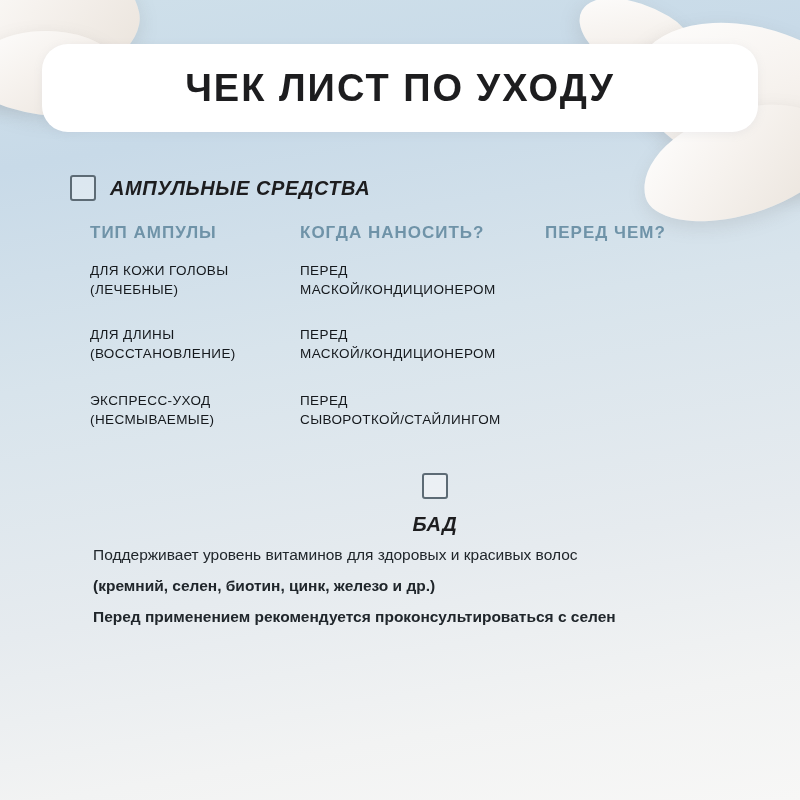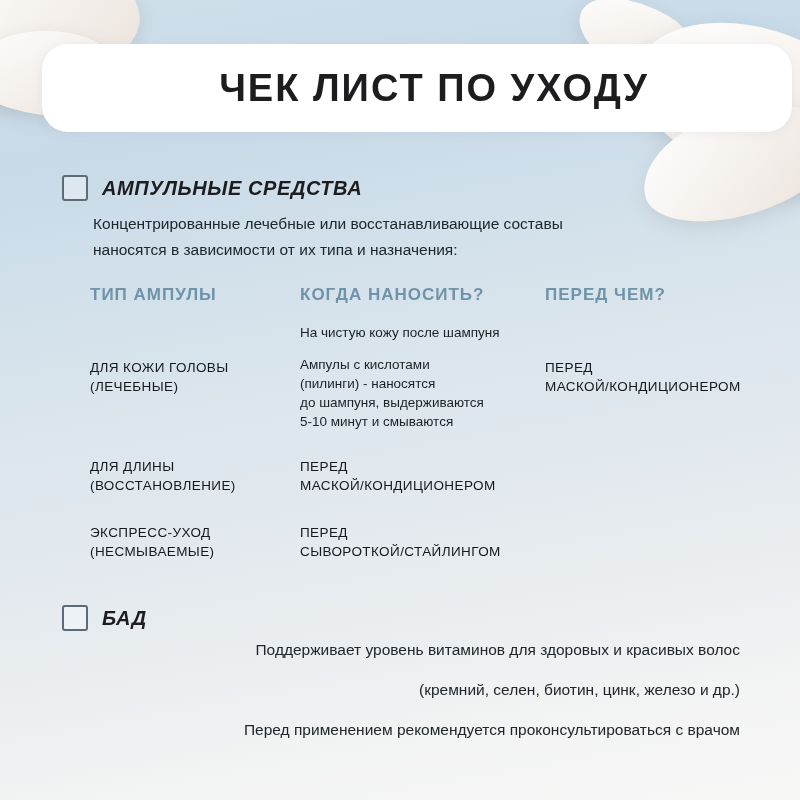--- a/index.html
+++ b/index.html
@@ -75,21 +75,20 @@
     top: 44px;
     width: 716px;
     height: 88px;
     background: #ffffff;
     border-radius: 26px;
     display: flex;
     align-items: center;
     justify-content: center;
     box-shadow: 0 2px 10px rgba(150,160,170,0.12);
     z-index: 5;
-    padding-left: 34px;
   }
   .title-card h1 {
     margin: 0;
     font-size: 38px;
     letter-spacing: 2px;
     font-weight: 700;
     color: #1d1d1f;
     white-space: nowrap;
   }
 
@@ -100,20 +99,21 @@
     top: 175px;
     width: 800px;
     z-index: 6;
   }
 
   .section-head {
     display: flex;
     align-items: center;
     gap: 14px;
     padding-left: 62px;
+    margin-left: 8px;
   }
   .checkbox {
     width: 22px;
     height: 22px;
     border: 2px solid #5d6b75;
     border-radius: 3px;
     background: rgba(255,255,255,0.35);
     flex: 0 0 auto;
   }
   .section-title {
@@ -183,26 +183,27 @@
     text-transform: uppercase;
   }
 
   .r1 { margin-top: 18px; }
   .r2 { margin-top: 26px; }
   .r3 { margin-top: 28px; }
 
   
   .bad-head {
     margin-top: 44px;
+    flex-direction: column;
   }
   .bad-para {
     margin-top: 6px;
   }
-  .bad-para p { margin: 0; text-align: right; }
-  .bad-para p + p { margin-top: 14px; }
+  .bad-para p { margin: 0; }
+  .bad-para p + p { margin-top: 5px; font-weight: bold; }
 </style>
 </head>
 <body>
 
 <div id="page">
 
   <div class="blob blob-tl"></div>
   <div class="blob blob-tl2"></div>
   <div class="blob blob-tr3"></div>
   <div class="blob blob-tr"></div>
@@ -212,40 +213,32 @@
     <h1>ЧЕК ЛИСТ ПО УХОДУ</h1>
   </div>
 
   <div class="content">
 
     <div class="section-head">
       <div class="checkbox"></div>
       <div class="section-title">АМПУЛЬНЫЕ СРЕДСТВА</div>
     </div>
 
-    <div class="para para-ampoule">
-      <div>Концентрированные лечебные или восстанавливающие составы</div>
-      <div>наносятся в зависимости от их типа и назначения:</div>
-    </div>
 
     <div class="table">
       <div class="trow thead">
         <div class="tcell c1">ТИП АМПУЛЫ</div>
         <div class="tcell c2">КОГДА НАНОСИТЬ?</div>
         <div class="tcell c3">ПЕРЕД ЧЕМ?</div>
       </div>
 
       <div class="tbody">
 
         <div class="trow r1">
           <div class="c1 row-type">ДЛЯ КОЖИ ГОЛОВЫ<br>(ЛЕЧЕБНЫЕ)</div>
-          <div class="c2 row-when">
-            <p>На чистую кожу после шампуня</p>
-            <p>Ампулы с кислотами<br>(пилинги) - наносятся<br>до шампуня, выдерживаются<br>5-10 минут и смываются</p>
-          </div>
           <div class="c3 row-before">ПЕРЕД<br>МАСКОЙ/КОНДИЦИОНЕРОМ</div>
         </div>
 
         <div class="trow r2">
           <div class="c1 row-type">ДЛЯ ДЛИНЫ<br>(ВОССТАНОВЛЕНИЕ)</div>
           <div class="c3 row-before">ПЕРЕД<br>МАСКОЙ/КОНДИЦИОНЕРОМ</div>
         </div>
 
         <div class="trow r3">
           <div class="c1 row-type">ЭКСПРЕСС-УХОД<br>(НЕСМЫВАЕМЫЕ)</div>
@@ -256,17 +249,17 @@
     </div>
 
     <div class="section-head bad-head">
       <div class="checkbox"></div>
       <div class="section-title">БАД</div>
     </div>
 
     <div class="para bad-para">
       <p>Поддерживает уровень витаминов для здоровых и красивых волос</p>
       <p>(кремний, селен, биотин, цинк, железо и др.)</p>
-      <p>Перед применением рекомендуется проконсультироваться с врачом</p>
+      <p>Перед применением рекомендуется проконсультироваться с селен</p>
     </div>
 
   </div>
 </div>
 
 </body></html>

